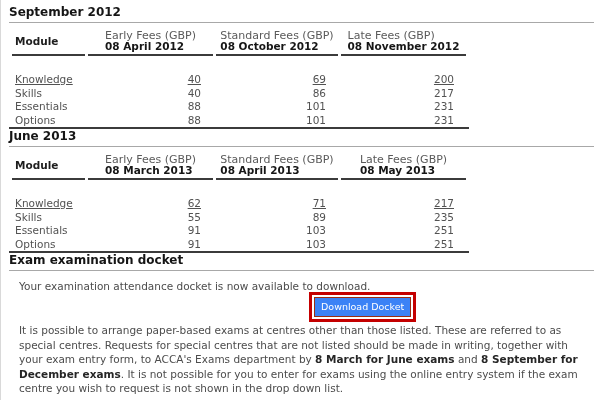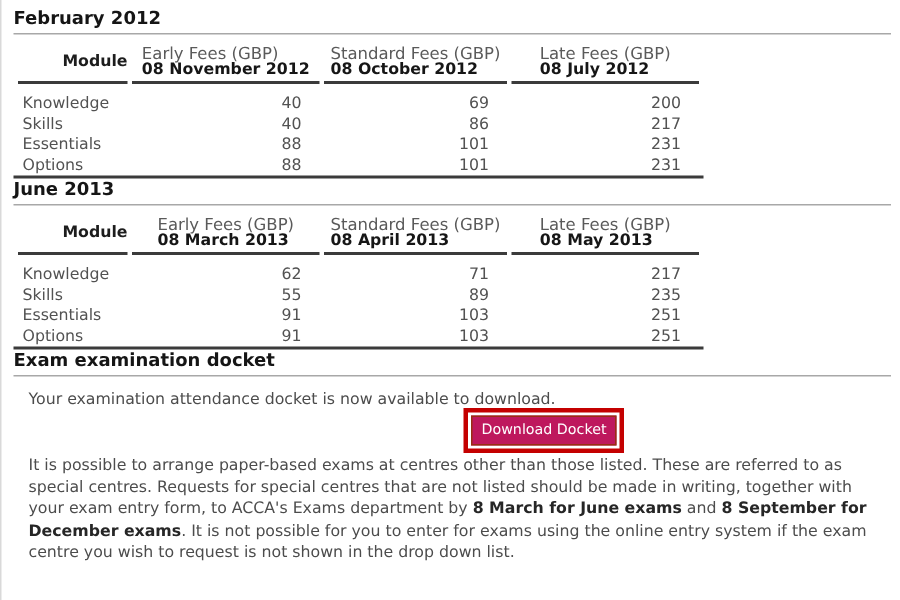--- a/index.html
+++ b/index.html
@@ -17,71 +17,71 @@
   }
   .mt15 { margin-top:15px; }
   .mt19 { margin-top:19px; }
   .mt5  { margin-top:5px; }
 
   table.fees {
     border-collapse:separate; border-spacing:3px 0;
     margin-top:5px; border-bottom:2px solid #3b3b3b;
   }
   .fees th { border-bottom:2px solid #3b3b3b; vertical-align:middle; padding:0; font-size:10.5px; }
-  .fees th.mod { text-align:right; font-weight:bold; color:#1d1d1d; padding-left:3px; width:70px;margin-left:16px; }
+  .fees th.mod { text-align:left; font-weight:bold; color:#1d1d1d; padding-left:3px; width:70px;margin-left:16px; }
   .c-early { width:125px; } .c-std { width:122px; } .c-late { width:125px; }
   .hwrap { text-align:center; padding:2px 0; }
   .hin   { display:inline-block; text-align:left; }
   .hl1 { display:block; font-weight:normal; color:#5a5a5a; line-height:11px; font-size:11px; }
   .hl2 { display:block; font-weight:bold;  color:#161616; line-height:11px; font-size:10.5px; }
   .fees td { font-size:10.5px; line-height:13.5px; color:#525252; padding:0; }
   .fees td.mod-name { padding-left:3px; }
   .fees td.num { text-align:right; padding-right:12px; }
-  .fees tbody tr:first-child td { padding-top:7px; }
+  .fees tbody tr:first-child td { padding-top:17px;text-decoration:underline; }
 
   p.body-text { margin:8px 0 0 10px; font-size:10.5px; line-height:15px; color:#4c4c4c; }
   p.special   { margin:1px 0 0 10px; line-height:14.6px; padding-right:2px; }
   b.strong    { color:#262626; }
 
   .annotation-box {
     display:inline-block; margin:-2px 0 0 300px;
     border:3px solid #c40000; padding:2px; line-height:0; background:#ffffff;
   }
   button.download-btn {
     font-family:inherit; font-size:9.5px; line-height:12px; color:#ffffff;
-    background:#be185d; border:1px solid #9a2d12; padding:3px 6px; cursor:pointer;
+    background:#3b82f6; border:1px solid #9a2d12; padding:3px 6px; cursor:pointer;
   }
 </style>
 </head>
 <body>
 
 <div class="page">
 
   <section>
-    <h2 class="sec-h">February 2012</h2>
+    <h2 class="sec-h">September 2012</h2>
     <table class="fees">
       <thead>
         <tr>
           <th class="mod">Module</th>
           <th class="c-early">
             <div class="hwrap"><span class="hin">
               <span class="hl1">Early Fees (GBP)</span>
-              <span class="hl2">08 November 2012</span>
+              <span class="hl2">08 April 2012</span>
             </span></div>
           </th>
           <th class="c-std">
             <div class="hwrap"><span class="hin">
               <span class="hl1">Standard Fees (GBP)</span>
               <span class="hl2">08 October 2012</span>
             </span></div>
           </th>
           <th class="c-late">
             <div class="hwrap"><span class="hin">
               <span class="hl1">Late Fees (GBP)</span>
-              <span class="hl2">08 July 2012</span>
+              <span class="hl2">08 November 2012</span>
             </span></div>
           </th>
         </tr>
       </thead>
       <tbody>
         <tr>
           <td class="mod-name">Knowledge</td>
           <td class="num">40</td>
           <td class="num">69</td>
           <td class="num">200</td>

